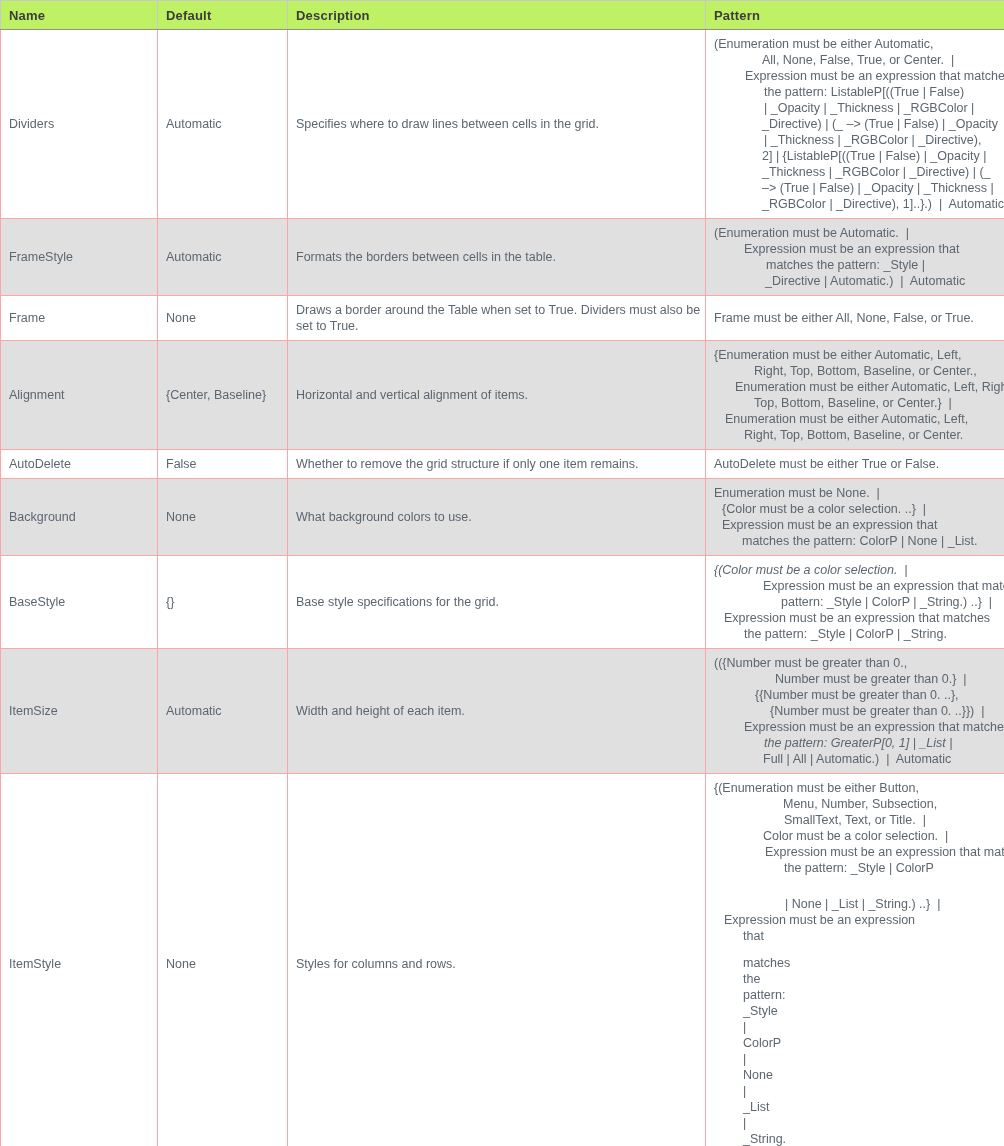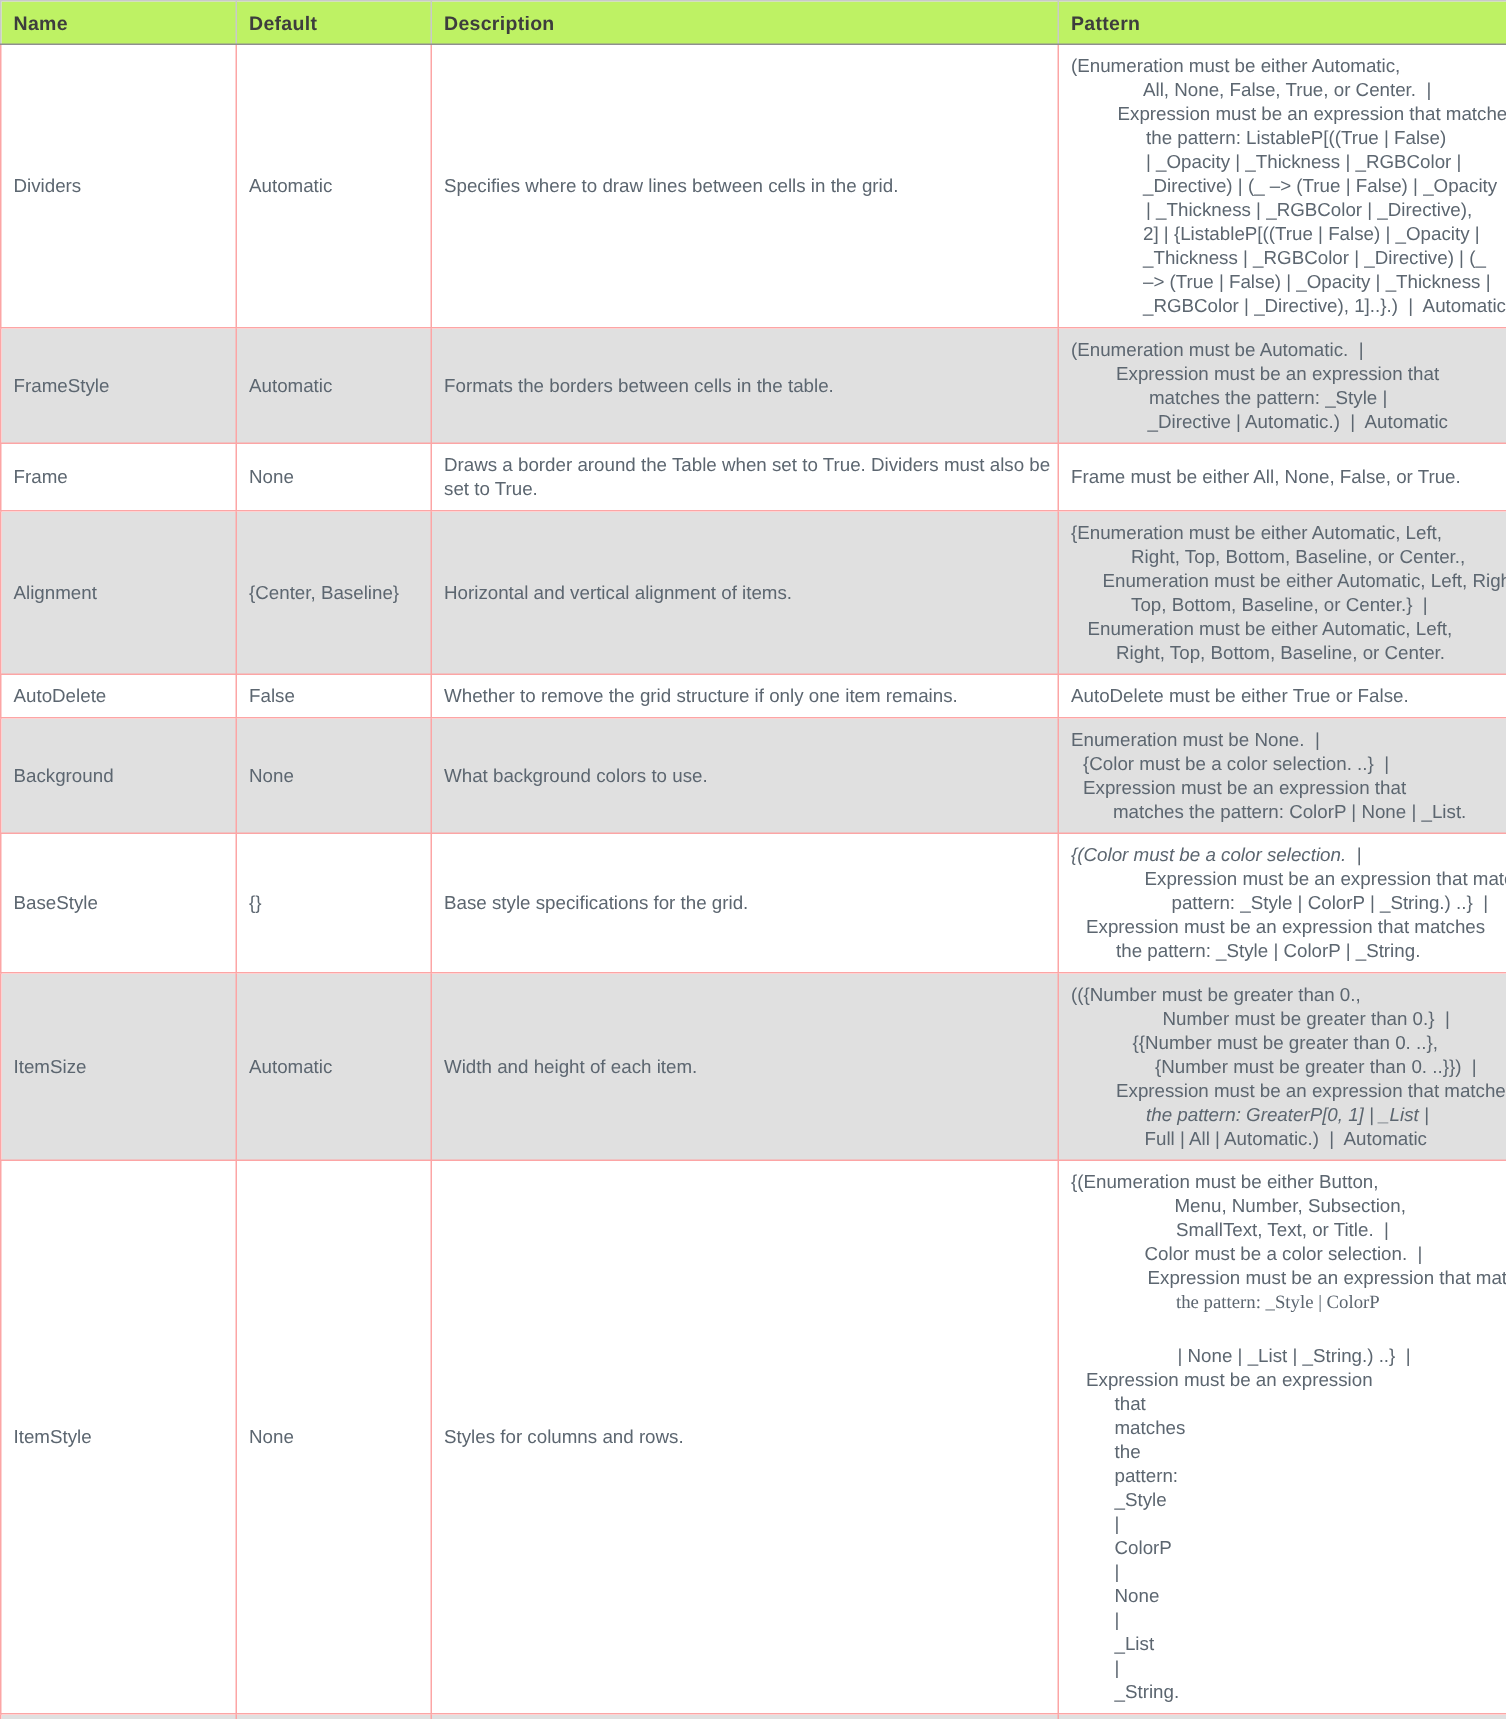--- a/index.html
+++ b/index.html
@@ -178,25 +178,25 @@
   <tr class="row-even">
     <td class="cell-name">ItemStyle</td>
     <td class="cell-default">None</td>
     <td class="cell-desc">Styles for columns and rows.</td>
     <td class="cell-pattern">
             <div class="pline" style="padding-left: 0px;">{(Enumeration must be either Button,</div>
             <div class="pline" style="padding-left: 69px;">Menu, Number, Subsection,</div>
             <div class="pline" style="padding-left: 70px;">SmallText, Text, or Title.  |</div>
             <div class="pline" style="padding-left: 49px;">Color must be a color selection.  |</div>
             <div class="pline" style="padding-left: 51px;">Expression must be an expression that matches</div>
-            <div class="pline" style="padding-left: 70px; font-family: Liberation Serif, serif;">the pattern: _Style | ColorP</div>
+            <div class="pline" style="padding-left: 70px;">the pattern: _Style | ColorP</div>
             <div class="pline" style="padding-left: 71px; margin-top: 20px;">| None | _List | _String.) ..}  |</div>
             <div class="pline" style="padding-left: 10px;">Expression must be an expression</div>
             <div class="pline" style="padding-left: 29px;">that</div>
-            <div class="pline" style="padding-left: 29px;">matches</div>
+            <div class="pline" style="padding-left: 29px; margin-top: 11px;">matches</div>
             <div class="pline" style="padding-left: 29px;">the</div>
             <div class="pline" style="padding-left: 29px;">pattern:</div>
             <div class="pline" style="padding-left: 29px;">_Style</div>
             <div class="pline" style="padding-left: 29px;">|</div>
             <div class="pline" style="padding-left: 29px;">ColorP</div>
             <div class="pline" style="padding-left: 29px;">|</div>
             <div class="pline" style="padding-left: 29px;">None</div>
             <div class="pline" style="padding-left: 29px;">|</div>
             <div class="pline" style="padding-left: 29px;">_List</div>
             <div class="pline" style="padding-left: 29px;">|</div>

